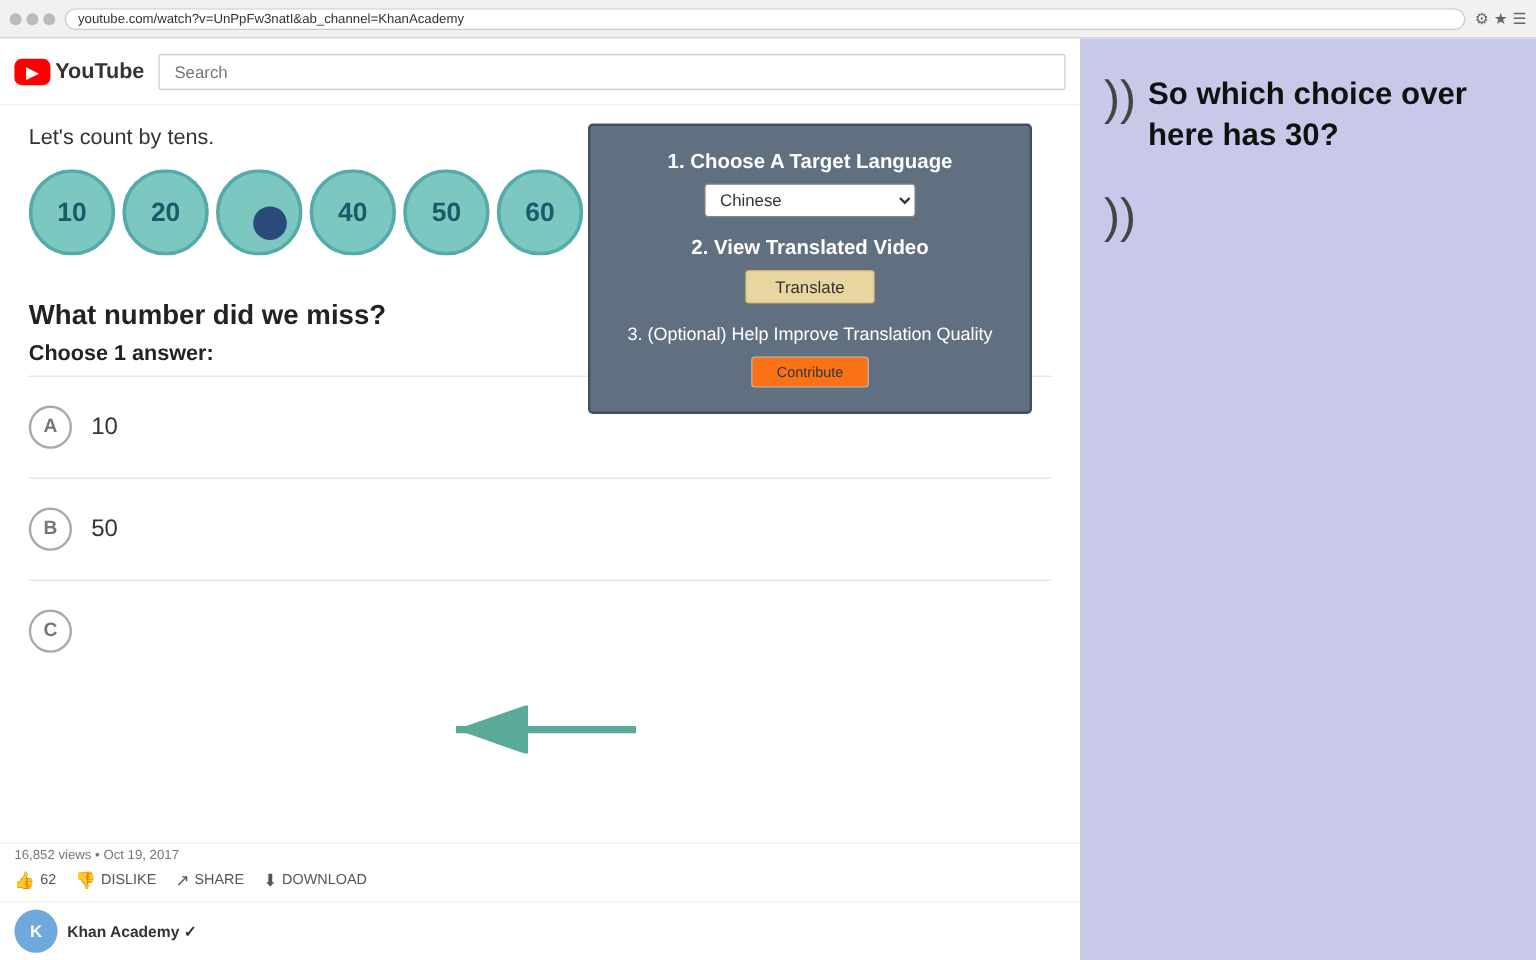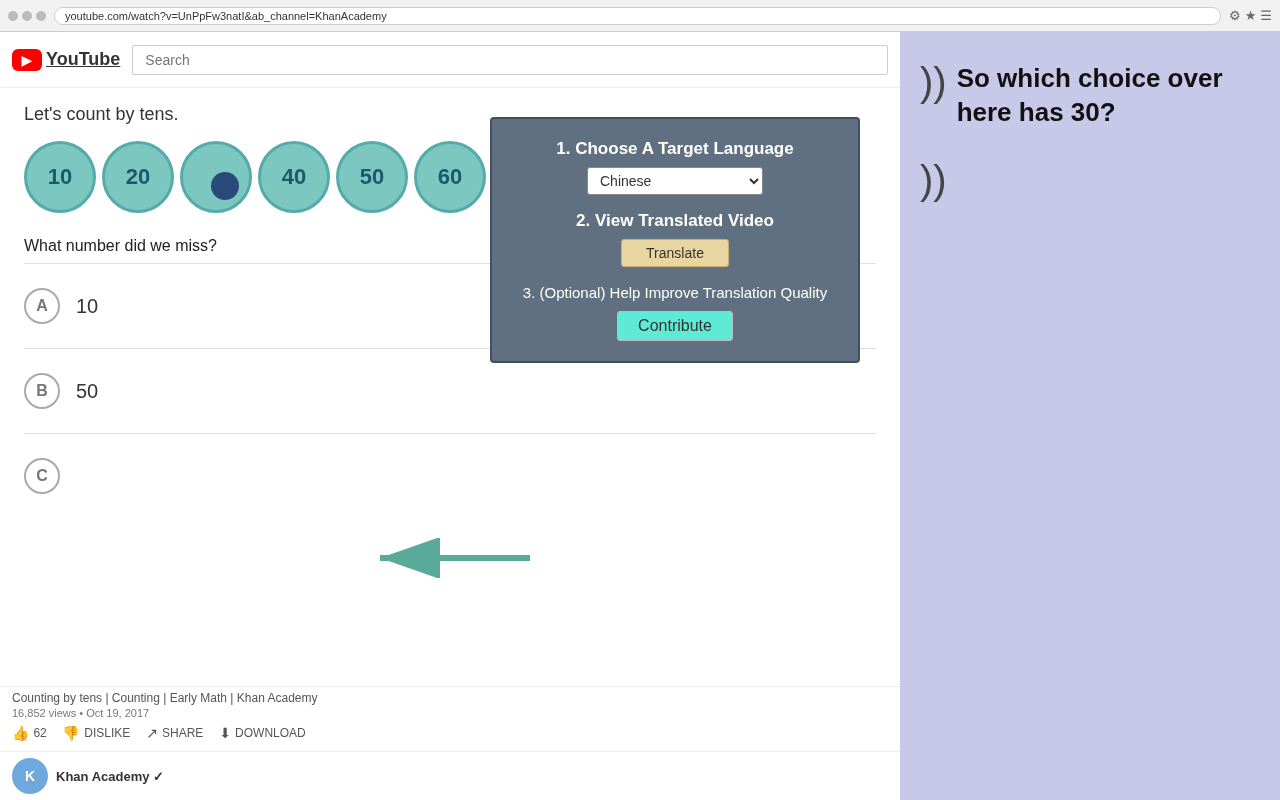--- a/index.html
+++ b/index.html
@@ -67,21 +67,21 @@
     }
     .yt-logo-icon {
       background: #ff0000;
       border-radius: 6px;
       width: 30px; height: 22px;
       display: flex; align-items: center; justify-content: center;
       color: #fff;
       font-size: 14px;
     }
     .yt-logo-text {
-      font-size: 18px; font-weight: bold; color: #333; text-decoration: underline;
+      font-size: 18px; font-weight: bold; color: #333;
     }
     .yt-search-bar {
       flex: 1;
       border: 1px solid #ccc;
       border-radius: 2px;
       padding: 6px 12px;
       font-size: 14px;
       color: #aaa;
     }
 
@@ -118,22 +118,22 @@
     }
     .circle-num.active::after {
       content: '';
       position: absolute;
       width: 28px; height: 28px;
       border-radius: 50%;
       background: #2a4a7a;
       bottom: 10px; right: 10px;
     }
     .question-text {
-      font-size: 16px; font-weight: normal; color: #222;
-      margin: 24px 0 8px;
+      font-size: 23px; font-weight: bold; color: #222;
+      margin: 36px 0 8px;
     }
     .choose-text {
       font-size: 18px; font-weight: bold; color: #222;
       margin-bottom: 8px;
     }
     .divider { height: 1px; background: #e0e0e0; margin: 8px 0; }
     .answer-option {
       display: flex; align-items: center; gap: 16px;
       padding: 16px 0;
       cursor: pointer;
@@ -190,21 +190,21 @@
       background: #6fa8dc; display: flex; align-items: center; justify-content: center;
       color: #fff; font-size: 14px; font-weight: bold;
     }
     .channel-name {
       font-size: 13px; font-weight: bold; color: #333;
     }
 
     
     .translation-overlay {
       position: absolute;
-      top: 29px;
+      top: 15px;
       left: 490px;
       width: 370px;
       background: #607080;
       border: 2px solid #405060;
       border-radius: 4px;
       padding: 20px 16px;
       z-index: 100;
       text-align: center;
       color: #fff;
     }
@@ -226,25 +226,25 @@
       background: #e8d5a0;
       border: 1px solid #c8b070;
       border-radius: 3px;
       padding: 5px 24px;
       font-size: 14px;
       color: #333;
       cursor: pointer;
       margin-bottom: 16px;
     }
     .overlay-contribute-btn {
-      background: #5eead4;
+      background: #f97316;
       border: 1px solid #bbb;
       border-radius: 3px;
       padding: 5px 20px;
-      font-size: 16px;
+      font-size: 12px;
       color: #333;
       cursor: pointer;
     }
     .overlay-step3 {
       font-size: 15px; color: #fff;
       margin-bottom: 8px;
       line-height: 1.3;
     }
 
     
@@ -308,20 +308,21 @@
         <div class="circles-row">
           <div class="circle-num">10</div>
           <div class="circle-num">20</div>
           <div class="circle-num active"></div>
           <div class="circle-num">40</div>
           <div class="circle-num">50</div>
           <div class="circle-num">60</div>
         </div>
 
         <div class="question-text">What number did we miss?</div>
+        <div class="choose-text">Choose 1 answer:</div>
         <div class="divider"></div>
 
         <div class="answer-option">
           <div class="option-circle">A</div>
           <span class="option-value">10</span>
         </div>
         <div class="divider"></div>
 
         <div class="answer-option">
           <div class="option-circle">B</div>
@@ -356,21 +357,20 @@
           <option>Japanese</option>
         </select>
         <div class="overlay-step">2. View Translated Video</div>
         <button class="overlay-translate-btn">Translate</button>
         <div class="overlay-step3">3. (Optional) Help Improve Translation Quality</div>
         <button class="overlay-contribute-btn">Contribute</button>
       </div>
     </div>
 
     <div class="yt-bottom-bar">
-      <div class="video-title-bar">Counting by tens | Counting | Early Math | Khan Academy</div>
       <div class="video-meta">16,852 views • Oct 19, 2017</div>
       <div class="yt-actions">
         <button class="yt-action-btn">
           <span class="yt-action-icon">👍</span>
           <span>62</span>
         </button>
         <button class="yt-action-btn">
           <span class="yt-action-icon">👎</span>
           <span>DISLIKE</span>
         </button>

